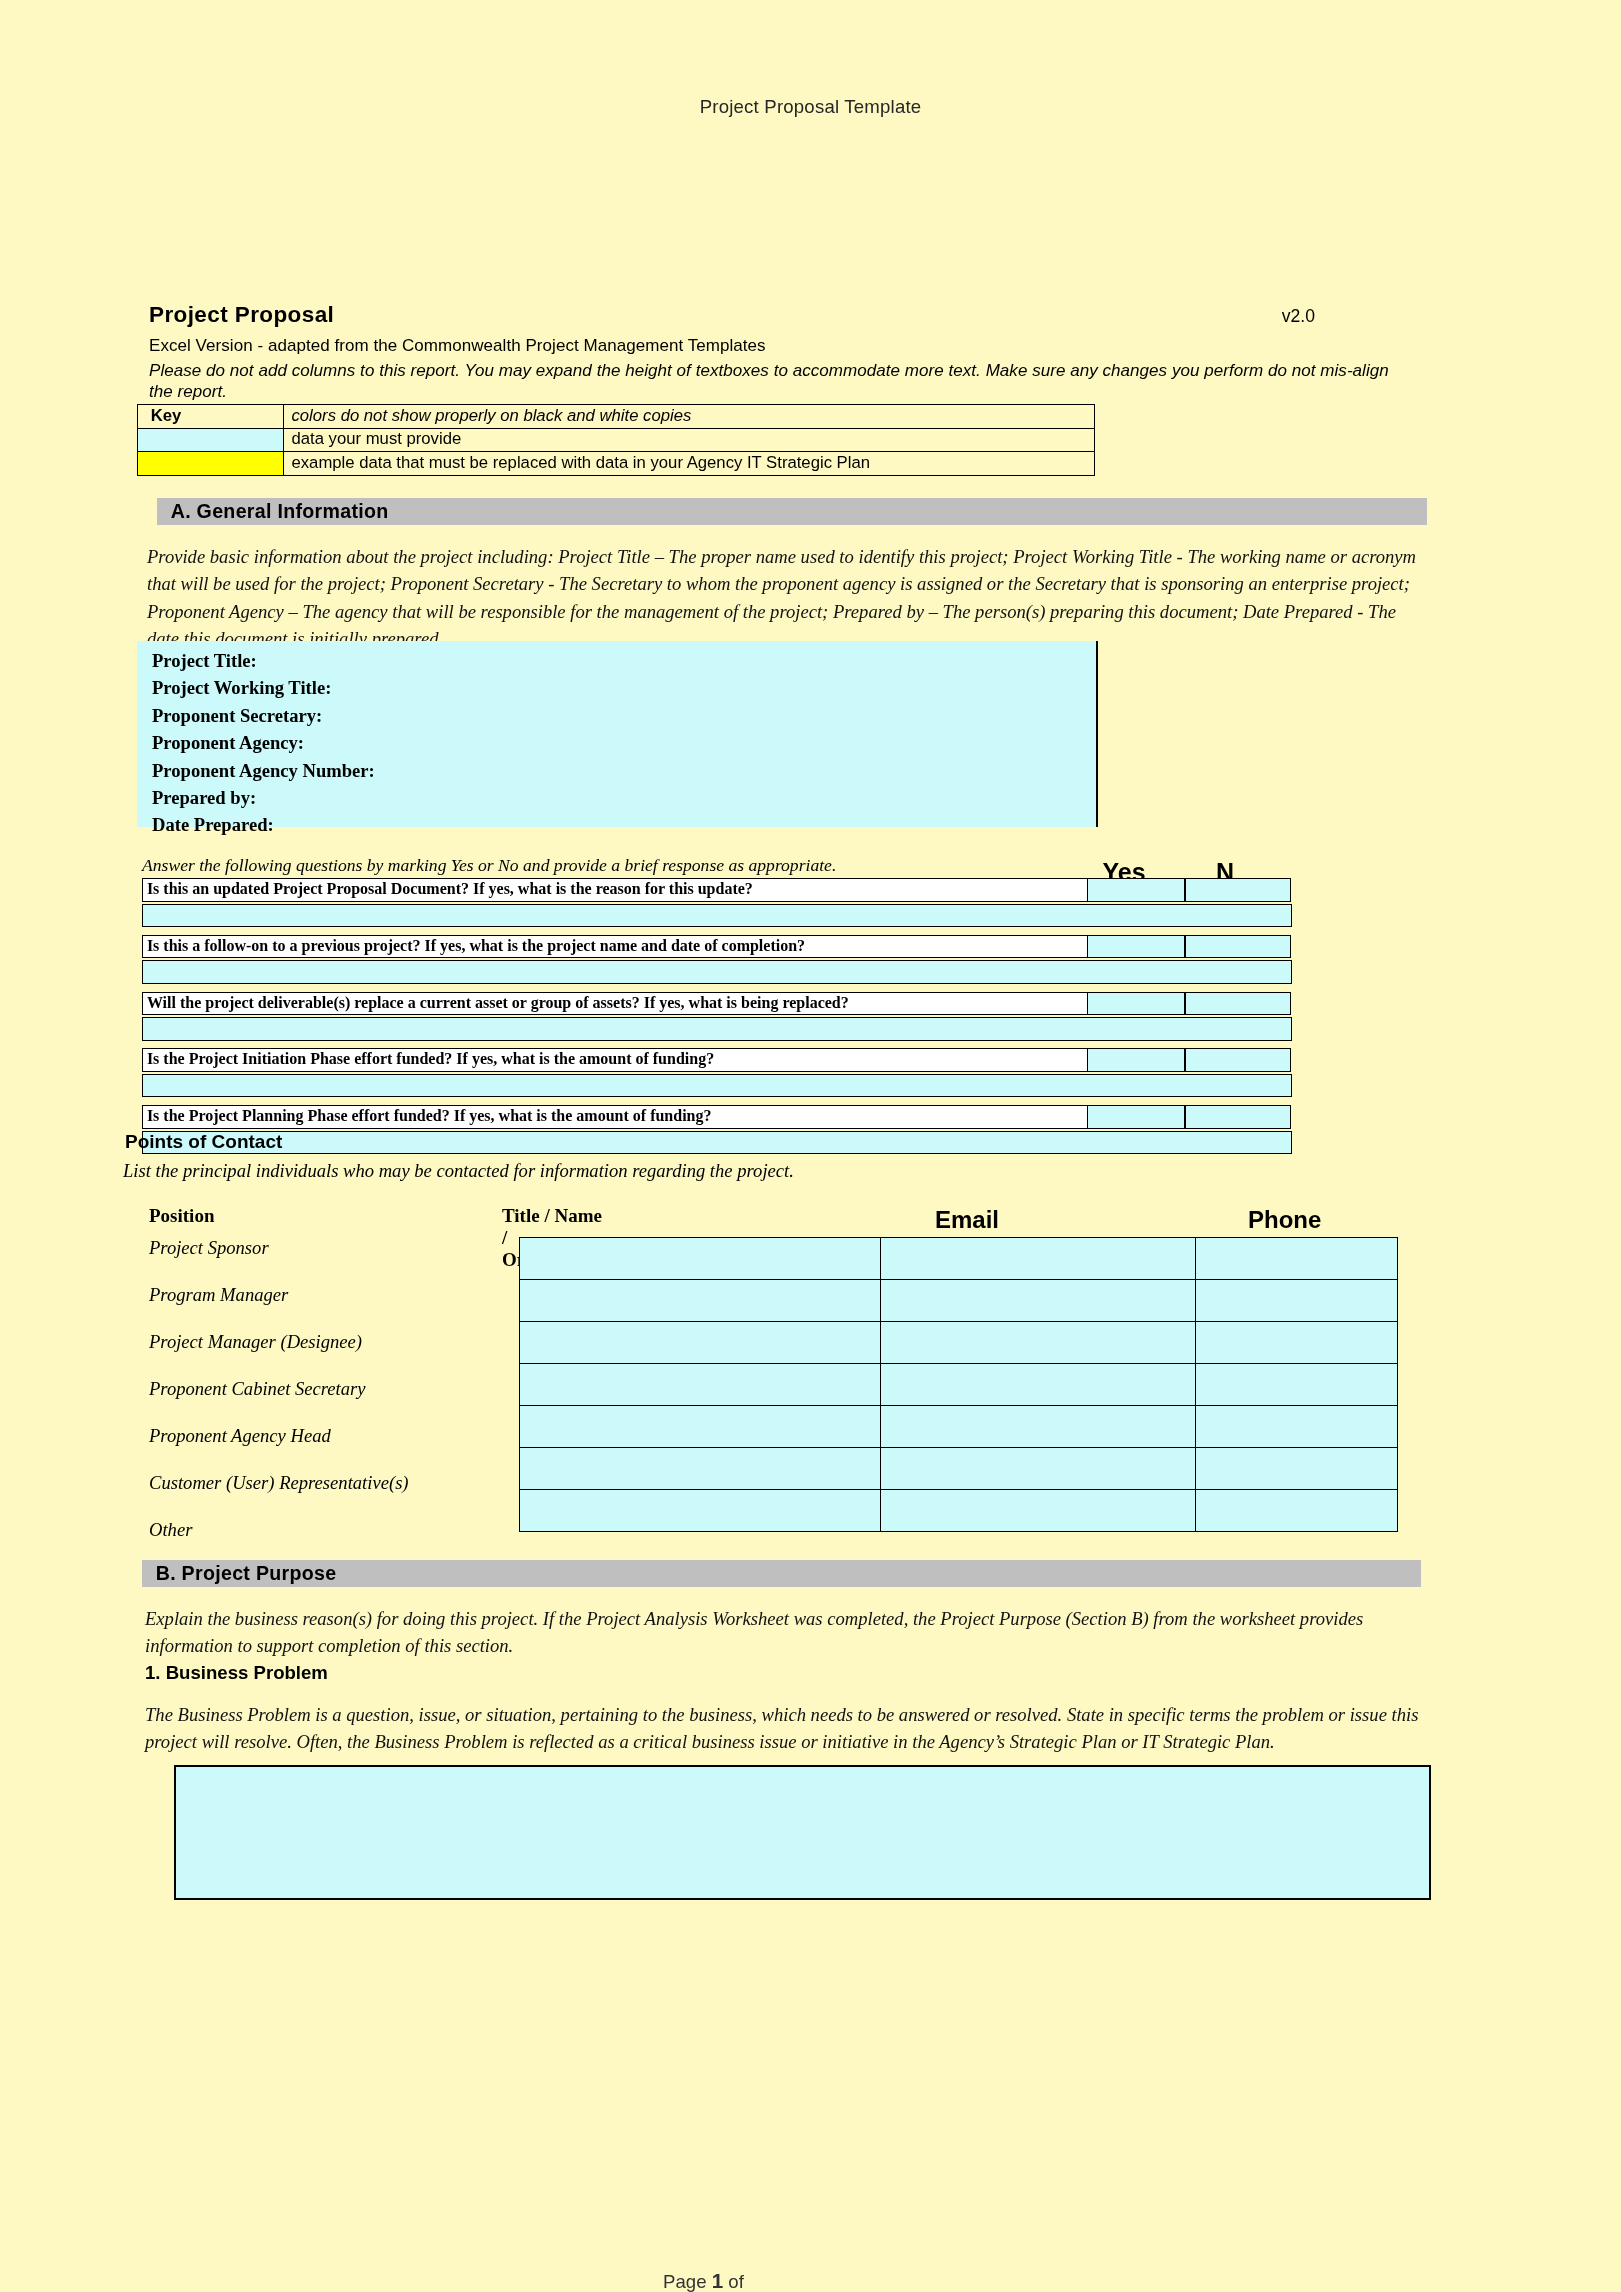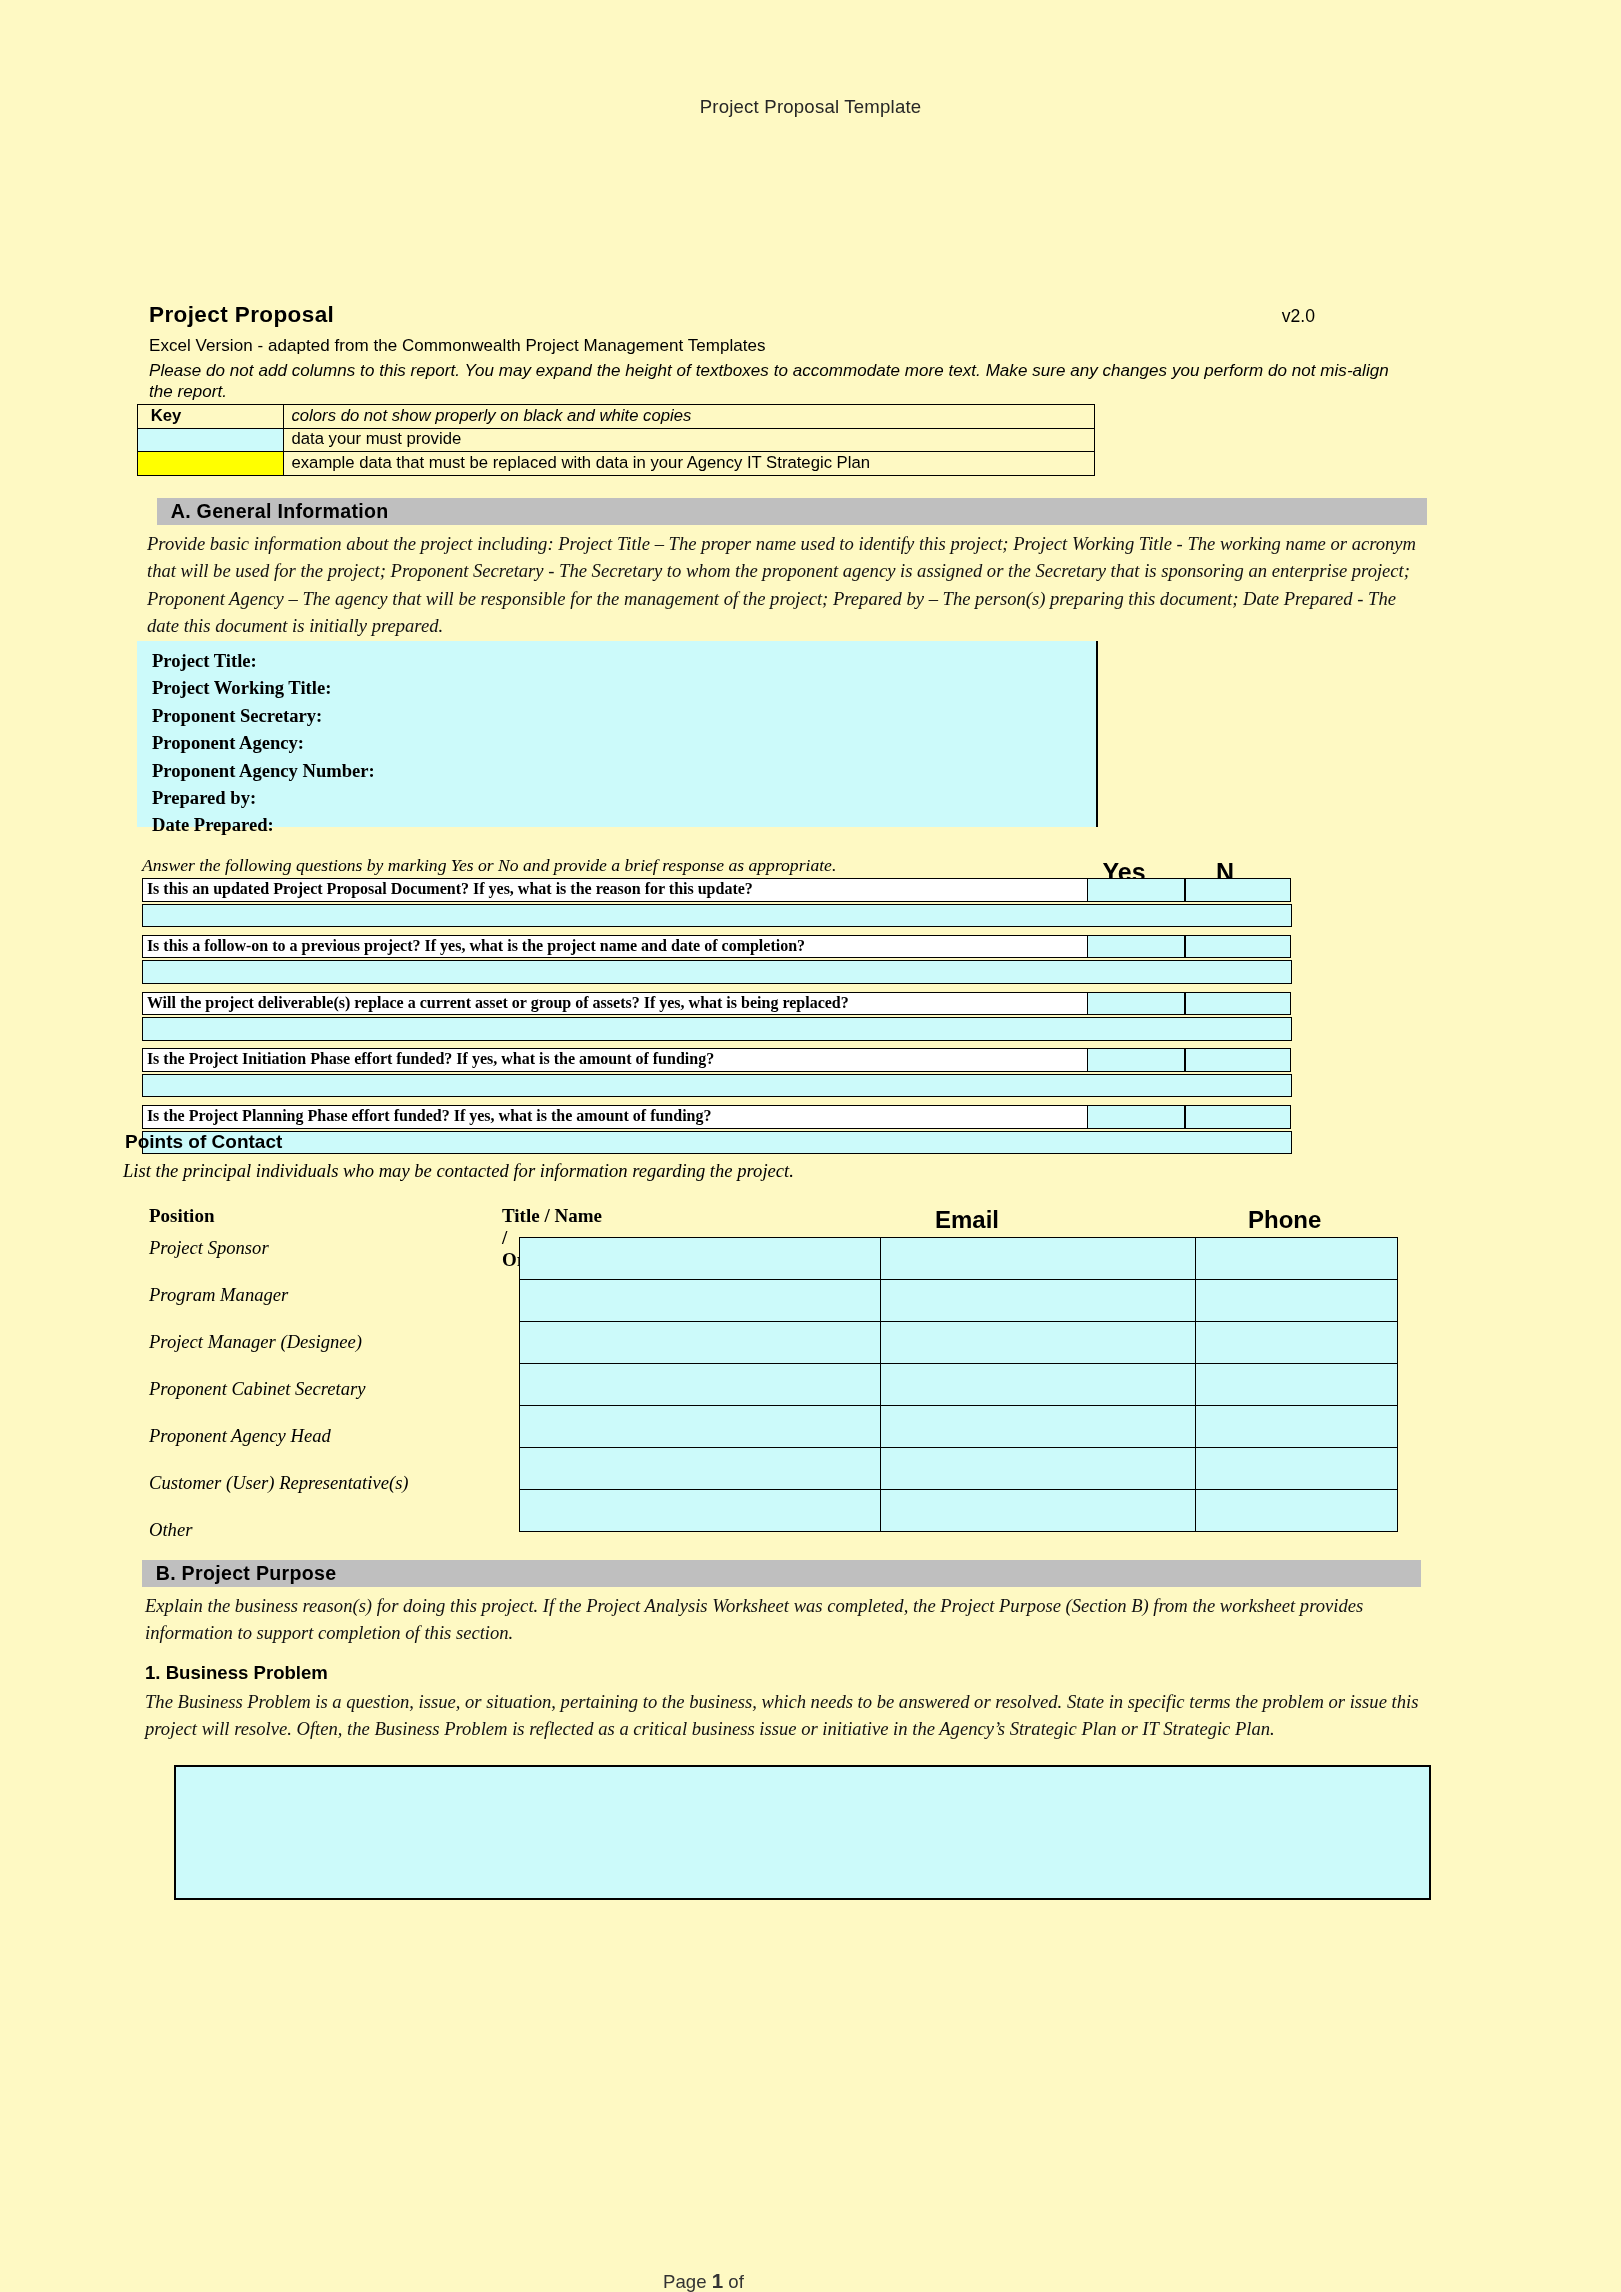--- a/index.html
+++ b/index.html
@@ -119,20 +119,21 @@
   }
 
   
   .serif-italic {
     position: absolute;
     font-family: "Liberation Serif", serif;
     font-style: italic;
     font-size: 18.6px;
     line-height: 1.47;
     color: #111111;
+    margin-top: 13px;
   }
 
   
   .geninfo {
     position: absolute;
     left: 137px;
     top: 641px;
     width: 961px;
     height: 186px;
     background: #CCFAFA;

